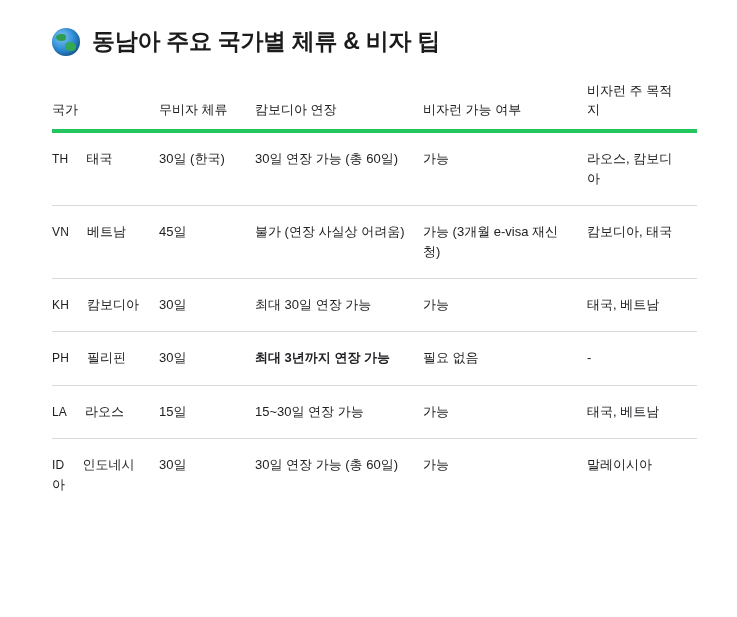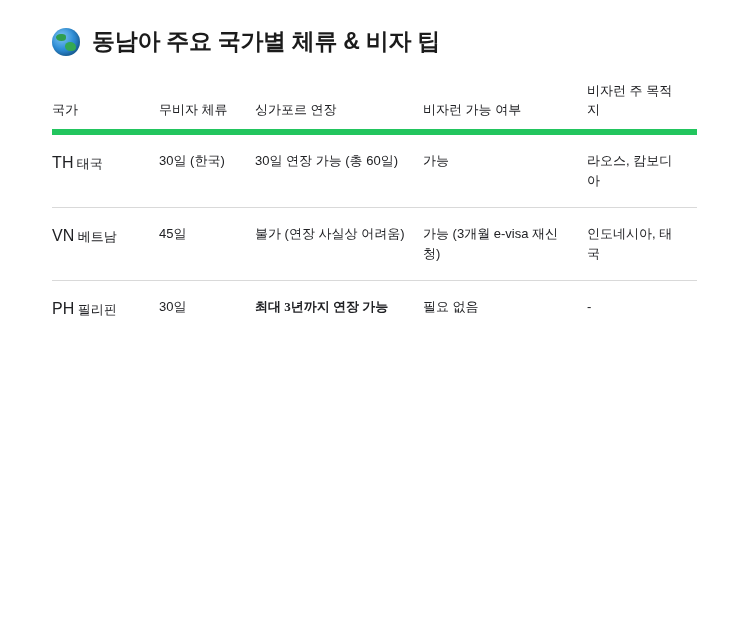--- a/index.html
+++ b/index.html
@@ -65,49 +65,48 @@
     table-layout: fixed;
     font-size: 13px;
   }
   table.visa-table th {
     text-align: left;
     font-weight: normal;
     font-size: 13px;
     color: #202124;
     vertical-align: bottom;
     padding: 0 12px 9px 0;
-    border-bottom: 6px solid #22c55e;
+    border-bottom: 4px solid #22c55e;
     line-height: 1.45;
   }
   table.visa-table td {
     vertical-align: top;
     padding: 16px 12px 16px 0;
     border-bottom: 1px solid #d9d9d9;
     line-height: 1.55;
     color: #202124;
     font-size: 13px;
   }
   table.visa-table tr:last-child td {
     border-bottom: none;
   }
   col.c0 { width: 107px; }
   col.c1 { width: 96px; }
   col.c2 { width: 168px; }
   col.c3 { width: 164px; }
   col.c4 { width: 110px; }
 
   .cc {
-    font-size: 16px;
+    font-size: 12px;
     letter-spacing: 0.2px;
     color: #202124;
-    margin-right: 3px;
+    margin-right: 18px;
   }
   .bold-cell {
     font-weight: bold;
-    font-family: Liberation Serif, serif;
   }
 </style>
 </head>
 <body>
 
 <div class="page">
 
   <div class="title-row">
     <div class="globe-icon"></div>
     <div class="page-title">동남아 주요 국가별 체류 &amp; 비자 팁</div>
@@ -118,43 +117,64 @@
       <col class="c0">
         <col class="c1">
         <col class="c2">
         <col class="c3">
         <col class="c4">
     </colgroup>
     <thead>
       <tr>
         <th>국가</th>
         <th>무비자 체류</th>
-        <th>싱가포르 연장</th>
+        <th>캄보디아 연장</th>
         <th>비자런 가능 여부</th>
         <th>비자런 주 목적지</th>
       </tr>
     </thead>
     <tbody id="table-body">
         <tr>
           <td><span class="cc">TH</span><span>태국</span></td>
           <td>30일 (한국)</td>
           <td>30일 연장 가능 (총 60일)</td>
           <td>가능</td>
           <td>라오스, 캄보디아</td>
         </tr>
         <tr>
           <td><span class="cc">VN</span><span>베트남</span></td>
           <td>45일</td>
           <td>불가 (연장 사실상 어려움)</td>
           <td>가능 (3개월 e-visa 재신청)</td>
-          <td>인도네시아, 태국</td>
+          <td>캄보디아, 태국</td>
+        </tr>
+        <tr>
+          <td><span class="cc">KH</span><span>캄보디아</span></td>
+          <td>30일</td>
+          <td>최대 30일 연장 가능</td>
+          <td>가능</td>
+          <td>태국, 베트남</td>
         </tr>
         <tr>
           <td><span class="cc">PH</span><span>필리핀</span></td>
           <td>30일</td>
           <td class="bold-cell">최대 3년까지 연장 가능</td>
           <td>필요 없음</td>
           <td>-</td>
         </tr>
+        <tr>
+          <td><span class="cc">LA</span><span>라오스</span></td>
+          <td>15일</td>
+          <td>15~30일 연장 가능</td>
+          <td>가능</td>
+          <td>태국, 베트남</td>
+        </tr>
+        <tr>
+          <td><span class="cc">ID</span><span>인도네시아</span></td>
+          <td>30일</td>
+          <td>30일 연장 가능 (총 60일)</td>
+          <td>가능</td>
+          <td>말레이시아</td>
+        </tr>
       </tbody>
   </table>
 
 </div>
 
 </body></html>

